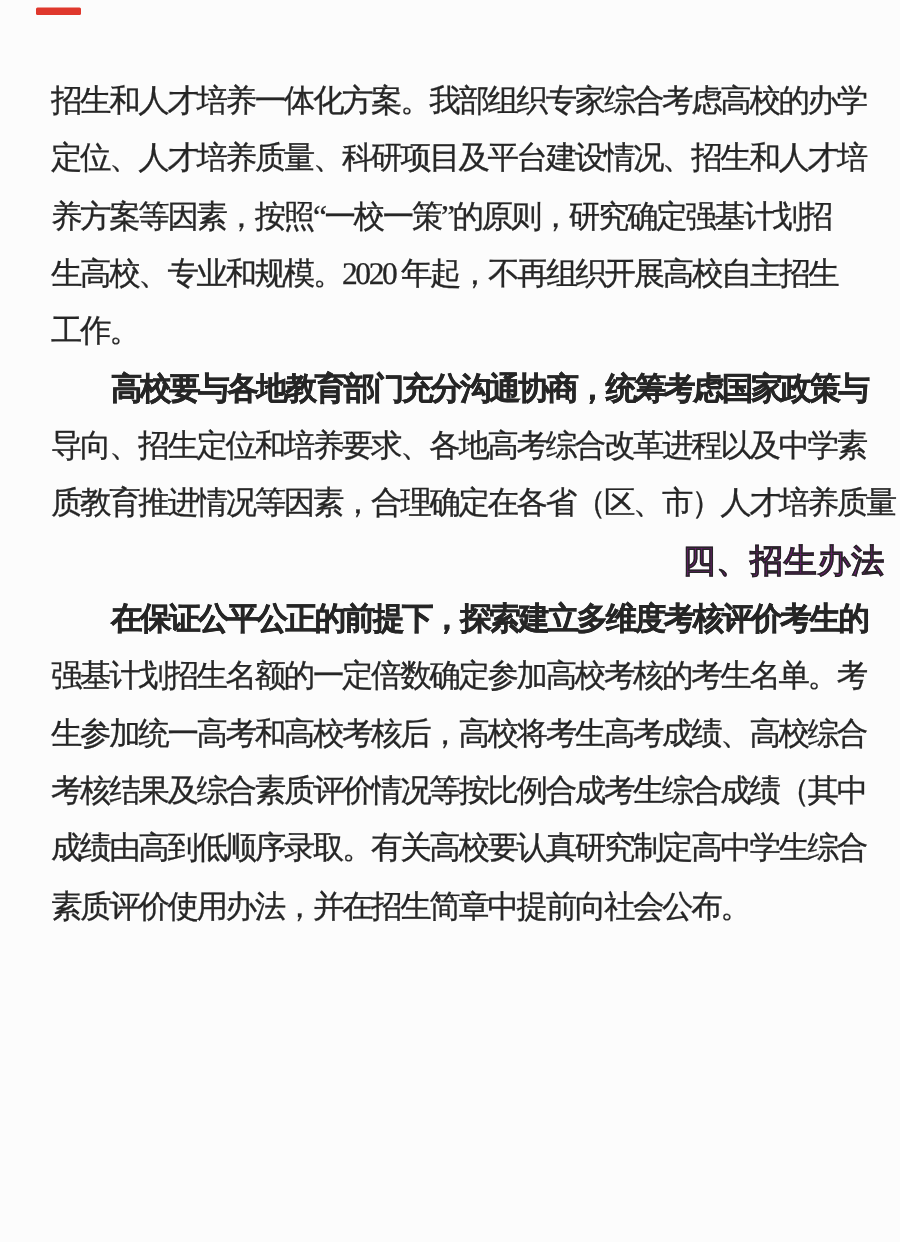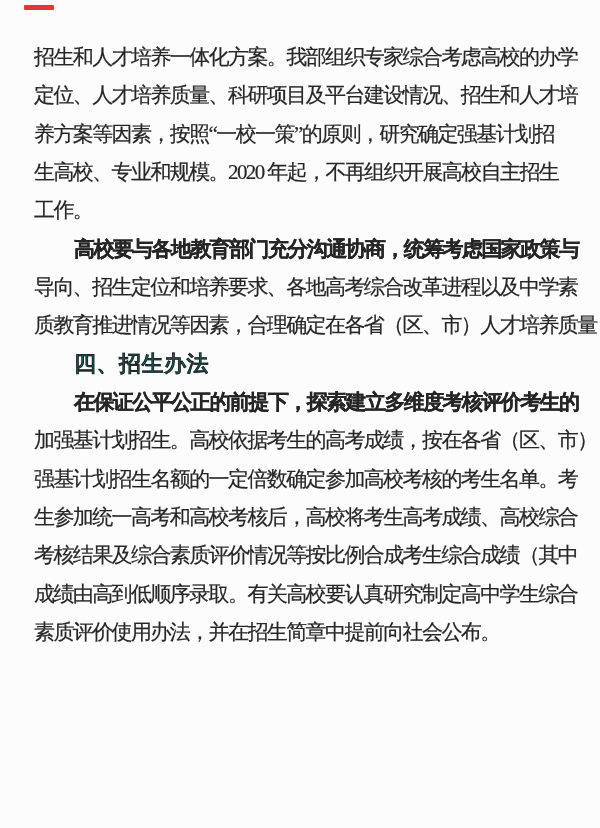--- a/index.html
+++ b/index.html
@@ -20,60 +20,60 @@
     left: 24px;
     top: 5px;
     width: 30px;
     height: 5px;
     background: #df382d;
     border-radius: 1px;
   }
   .doc {
     position: absolute;
     left: 34px;
-    top: 38px;
+    top: 48px;
     right: 10px;
   }
   .line {
     height: 38.34px;
     line-height: 38.34px;
     font-size: 21px;
     letter-spacing: -1.6px;
     color: #262626;
     white-space: nowrap;
     -webkit-text-stroke: 0.2px #262626;
   }
   .line.indent {
     padding-left: 40px;
     font-weight: bold;
   }
   .line.heading {
     font-family: "Liberation Sans", "DejaVu Sans", sans-serif;
     font-weight: 700;
     font-size: 22px;
     letter-spacing: 0.5px;
-    color: #0f766e;
+    color: #701a75;
+    text-align: right;
   }
 </style>
 </head>
 <body>
 
 <div class="page">
   <div class="red-mark"></div>
   <div class="doc">
     <div class="line">招生和人才培养一体化方案。我部组织专家综合考虑高校的办学</div>
     <div class="line">定位、人才培养质量、科研项目及平台建设情况、招生和人才培</div>
     <div class="line">养方案等因素，按照“一校一策”的原则，研究确定强基计划招</div>
     <div class="line">生高校、专业和规模。2020 年起，不再组织开展高校自主招生</div>
     <div class="line">工作。</div>
     <div class="line indent">高校要与各地教育部门充分沟通协商，统筹考虑国家政策与</div>
     <div class="line">导向、招生定位和培养要求、各地高考综合改革进程以及中学素</div>
     <div class="line">质教育推进情况等因素，合理确定在各省（区、市）人才培养质量</div>
     <div class="line indent heading">四、招生办法</div>
     <div class="line indent">在保证公平公正的前提下，探索建立多维度考核评价考生的</div>
-    <div class="line">加强基计划招生。高校依据考生的高考成绩，按在各省（区、市）</div>
     <div class="line">强基计划招生名额的一定倍数确定参加高校考核的考生名单。考</div>
     <div class="line">生参加统一高考和高校考核后，高校将考生高考成绩、高校综合</div>
     <div class="line">考核结果及综合素质评价情况等按比例合成考生综合成绩（其中</div>
     <div class="line">成绩由高到低顺序录取。有关高校要认真研究制定高中学生综合</div>
     <div class="line">素质评价使用办法，并在招生简章中提前向社会公布。</div>
   </div>
 </div>
 
 </body></html>

